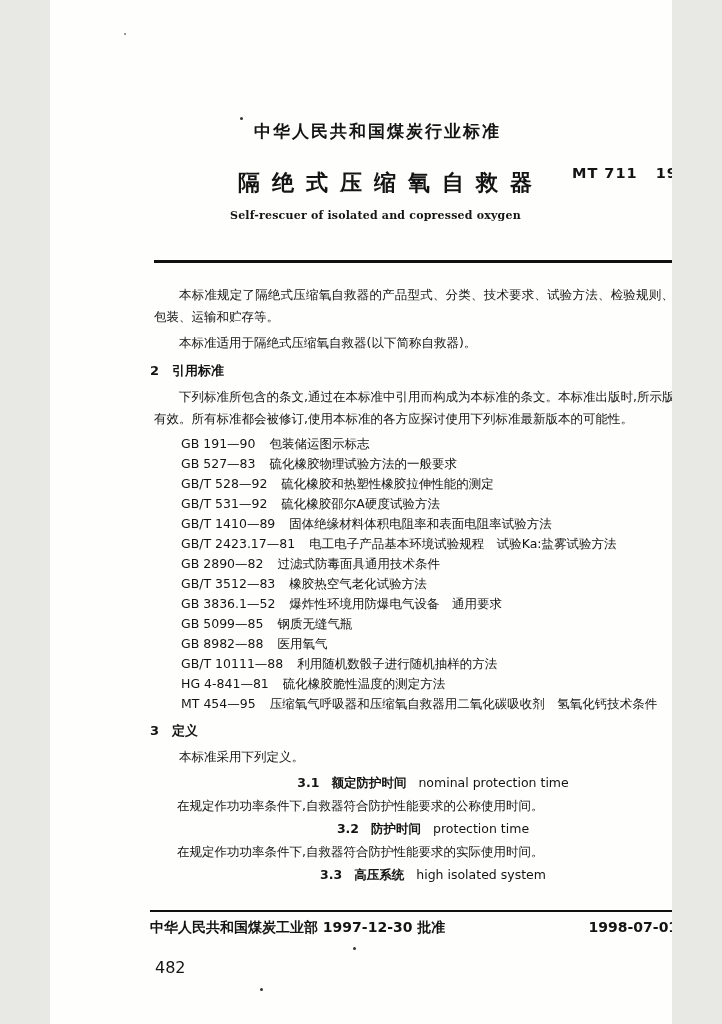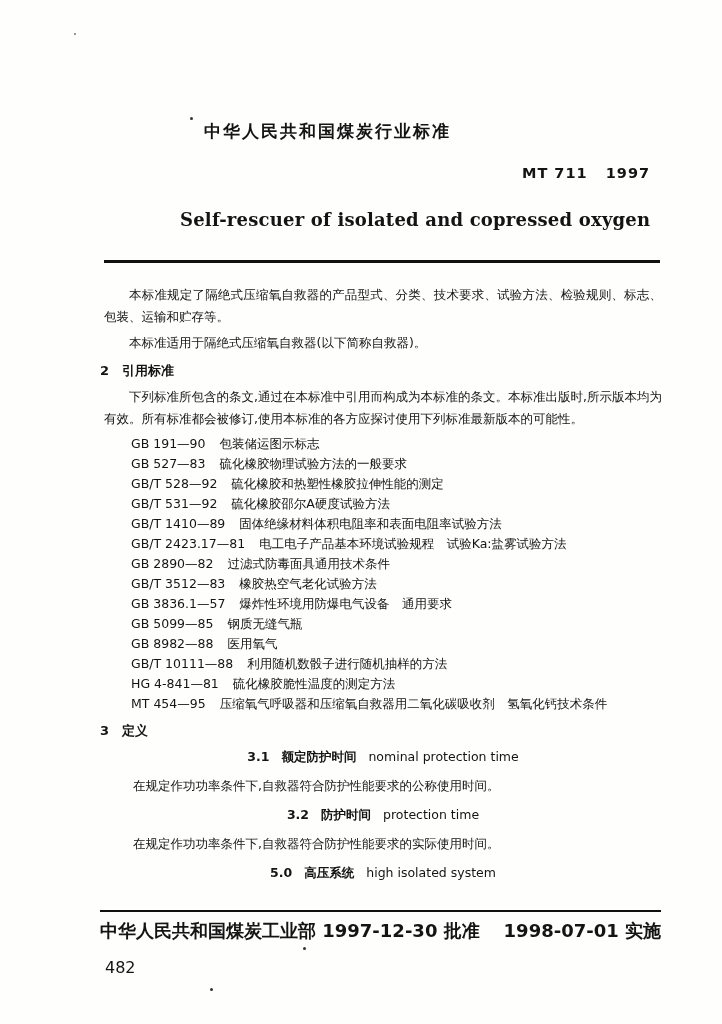--- a/index.html
+++ b/index.html
@@ -1,41 +1,42 @@
 <!DOCTYPE html>
 <html lang="zh"><head>
 <meta charset="utf-8">
 <style>
   html,body{margin:0;padding:0;background:#e8e8e4;}
   .page{
     position:relative;
-    width:722px;height:1024px;
+    width:598px;height:1024px;
     margin:0 auto;
     background:#fefefd;
     color:#141414;
     font-family:"DejaVu Sans",sans-serif;
     overflow:hidden;
+    padding-left:24px;
   }
   
   .std-label{
     position:absolute;left:204px;top:120px;
     font-size:17px;font-weight:bold;letter-spacing:2px;
   }
   .doc-code{
     position:absolute;left:522px;top:165px;
     font-size:14.5px;font-weight:bold;white-space:pre;letter-spacing:1px;
   }
   .doc-title{
     position:absolute;left:188px;top:168px;
     font-size:22px;font-weight:bold;letter-spacing:12px;white-space:nowrap;
   }
   .subtitle-en{
     position:absolute;left:180px;top:209px;
     font-family:"DejaVu Serif",serif;
-    font-size:18px;font-weight:bold;letter-spacing:.2px;
+    font-size:11px;font-weight:bold;letter-spacing:.2px;
   }
   .rule-top{
     position:absolute;left:104px;top:260px;width:556px;height:3px;
     background:#111;border:none;
   }
   
   .body-block{
     position:absolute;left:100px;top:280px;width:566px;height:626px;
     overflow:hidden;font-size:12.5px;line-height:22px;
   }
@@ -48,30 +49,30 @@
   }
   .std-list{
     list-style:none;margin:0;padding:0 0 0 31px;
   }
   .std-list li{line-height:20px;white-space:nowrap;}
   .std-code{display:inline-block;margin-right:14px;}
   .def-head{line-height:21px;margin:1px;text-align:center;}
   .def-num{font-weight:bold;margin-right:12px;}
   .def-term{font-weight:bold;margin-right:12px;}
   .def-term-en{font-weight:normal;}
-  .def-body{margin:8px;text-indent:2em;line-height:21px;text-align:justify;}
+  .def-body{margin:2px;text-indent:2em;line-height:21px;text-align:justify;}
   
   .rule-bottom{
     position:absolute;left:100px;top:910px;width:561px;height:2px;
     background:#111;border:none;
   }
   .footer-row{
     position:absolute;left:100px;top:919px;width:561px;
     display:flex;justify-content:space-between;
-    font-size:18px;font-weight:bold;
+    font-size:14px;font-weight:bold;
   }
   .page-number{
     position:absolute;left:105px;top:958px;font-size:16px;font-weight:normal;
   }
   
   .dot{position:absolute;background:#333;border-radius:50%;}
   .dot-a{left:190px;top:117px;width:3px;height:3px;}
   .dot-b{left:303px;top:947px;width:3px;height:3px;}
   .dot-c{left:210px;top:988px;width:3px;height:3px;}
   .dot-d{left:74px;top:33px;width:2px;height:2px;background:#777;}
@@ -81,20 +82,21 @@
 
 <div class="page">
 
   <span class="dot dot-a"></span>
   <span class="dot dot-b"></span>
   <span class="dot dot-c"></span>
   <span class="dot dot-d"></span>
 
   <div class="std-label">中华人民共和国煤炭行业标准</div>
   <div class="doc-code">MT 711   1997</div>
+  <h1 class="doc-title" style="margin:0;">隔绝式压缩氧自救器</h1>
   <div class="subtitle-en">Self-rescuer of isolated and copressed oxygen</div>
   <div class="rule-top"></div>
 
   <div class="body-block">
 
     <p class="para">本标准规定了隔绝式压缩氧自救器的产品型式、分类、技术要求、试验方法、检验规则、标志、包装、运输和贮存等。</p>
     <p class="para">本标准适用于隔绝式压缩氧自救器(以下简称自救器)。</p>
 
     <div class="sec-heading">
       <span class="sec-num">2</span><span>引用标准</span>
@@ -119,21 +121,21 @@
         <li>
         <span class="std-code">GB/T 2423.17—81</span><span>电工电子产品基本环境试验规程　试验Ka:盐雾试验方法</span>
       </li>
         <li>
         <span class="std-code">GB 2890—82</span><span>过滤式防毒面具通用技术条件</span>
       </li>
         <li>
         <span class="std-code">GB/T 3512—83</span><span>橡胶热空气老化试验方法</span>
       </li>
         <li>
-        <span class="std-code">GB 3836.1—57</span><span>爆炸性环境用防爆电气设备　通用要求</span>
+        <span class="std-code">GB 3836.1—52</span><span>爆炸性环境用防爆电气设备　通用要求</span>
       </li>
         <li>
         <span class="std-code">GB 5099—85</span><span>钢质无缝气瓶</span>
       </li>
         <li>
         <span class="std-code">GB 8982—88</span><span>医用氧气</span>
       </li>
         <li>
         <span class="std-code">GB/T 10111—88</span><span>利用随机数骰子进行随机抽样的方法</span>
       </li>
@@ -141,36 +143,37 @@
         <span class="std-code">HG 4-841—81</span><span>硫化橡胶脆性温度的测定方法</span>
       </li>
         <li>
         <span class="std-code">MT 454—95</span><span>压缩氧气呼吸器和压缩氧自救器用二氧化碳吸收剂　氢氧化钙技术条件</span>
       </li>
       </ul>
 
     <div class="sec-heading">
       <span class="sec-num">3</span><span>定义</span>
     </div>
+    <p class="para">本标准采用下列定义。</p>
     <div>
         <div>
         <p class="def-head">
           <span class="def-num">3.1</span><span class="def-term">额定防护时间</span><span class="def-term-en">nominal protection time</span>
         </p>
         <p class="def-body">在规定作功功率条件下,自救器符合防护性能要求的公称使用时间。</p>
       </div>
         <div>
         <p class="def-head">
           <span class="def-num">3.2</span><span class="def-term">防护时间</span><span class="def-term-en">protection time</span>
         </p>
         <p class="def-body">在规定作功功率条件下,自救器符合防护性能要求的实际使用时间。</p>
       </div>
         <div>
         <p class="def-head">
-          <span class="def-num">5.0</span><span class="def-term">高压系统</span><span class="def-term-en">high isolated system</span>
+          <span class="def-num">3.3</span><span class="def-term">高压系统</span><span class="def-term-en">high isolated system</span>
         </p>
 
       </div>
       </div>
 
   </div>
 
   <div class="rule-bottom"></div>
   <div class="footer-row">
     <span>中华人民共和国煤炭工业部 1997-12-30 批准</span>

